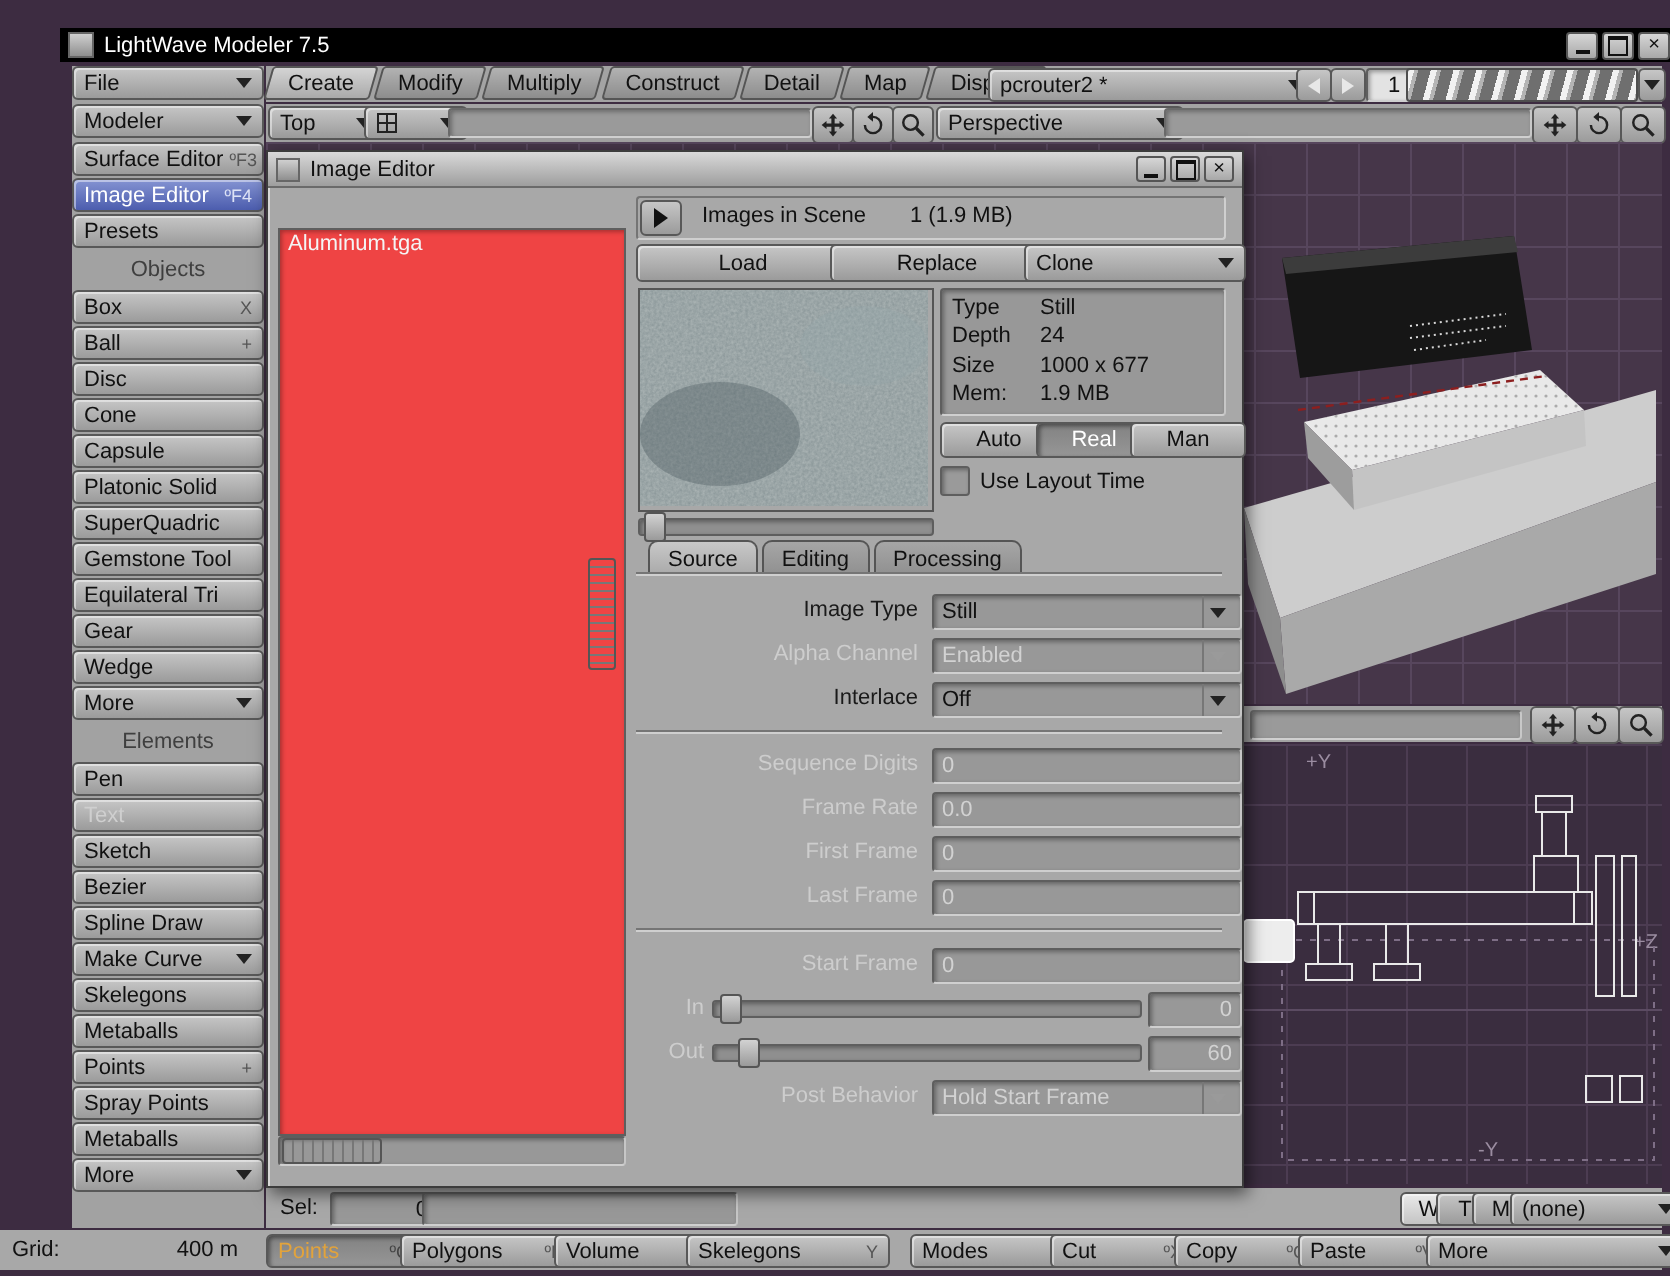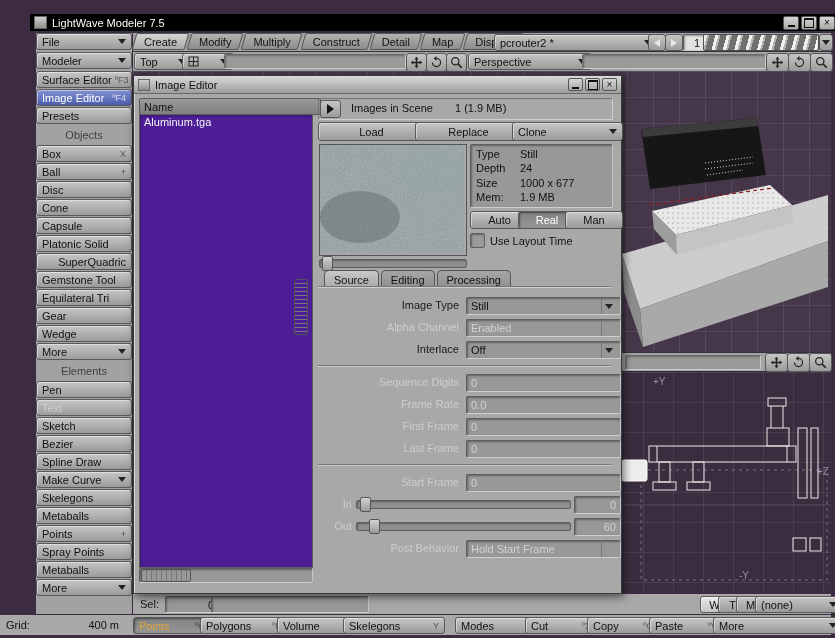--- a/index.html
+++ b/index.html
@@ -58,21 +58,21 @@
   .vp-bot{background-color:#3a2d3f;background-image:linear-gradient(#4c3c52 1px,transparent 1px),
           linear-gradient(90deg,#4c3c52 1px,transparent 1px);background-size:30px 30px;}
   .axis{position:absolute;color:#9b8da1;font-size:10px;}
   
   .dialog{background:#a8a8a8;border:1px solid #3c3c3c;box-shadow:inset 1px 1px 0 #d8d8d8,2px 3px 8px rgba(0,0,0,.55);z-index:10;}
   .dlg-title{background:linear-gradient(#d9d9d9,#9e9e9e);height:17px;display:flex;align-items:center;gap:5px;
              padding:0 4px;border-bottom:1px solid #6a6a6a;}
   .dlg-title .wbtn{width:13px;height:11px;}
   .listhdr{background:linear-gradient(#9a9a9a,#7f7f7f);border:1px solid #595959;border-radius:2px;height:15px;
            display:flex;align-items:center;padding:0 4px;}
-  .listbox{background:#4c1d95;border:1px solid #5e5e5e;box-shadow:inset 1px 1px 2px rgba(0,0,0,.3);}
+  .listbox{background:#ef4444;border:1px solid #5e5e5e;box-shadow:inset 1px 1px 2px rgba(0,0,0,.3);}
   .listitem{height:14px;line-height:14px;padding:0 4px;color:#f4f4f4;}
   .thumbgrip{background:linear-gradient(#cfcfcf,#9a9a9a);border:1px solid #555;border-radius:2px;}
   .grip-lines{background:repeating-linear-gradient(#0000 0 3px,#777 3px 4px);}
   .dtab{position:relative;height:17px;padding:0 9px;border:1px solid #555;border-bottom:none;border-radius:5px 5px 0 0;
         background:linear-gradient(#a6a6a6,#8f8f8f);display:inline-flex;align-items:center;flex:none;}
   .dtab.active{background:linear-gradient(#c8c8c8,#a8a8a8);}
   .groove{border-top:1px solid #757575;border-bottom:1px solid #cfcfcf;height:0;}
   .frow{position:absolute;left:184px;width:293px;height:17px;}
   .flabel{position:absolute;left:0;top:2px;width:141px;text-align:right;color:#1a1a1a;}
   .frow.dis .flabel{color:#cdcdcd;}
@@ -244,21 +244,21 @@
     </div>
   <div class="b" style="margin-bottom:1px;">
       <span>Cone</span>
     </div>
   <div class="b" style="margin-bottom:1px;">
       <span>Capsule</span>
     </div>
   <div class="b" style="margin-bottom:1px;">
       <span>Platonic Solid</span>
     </div>
-  <div class="b" style="margin-bottom:1px;justify-content:flex-end;">
+  <div class="b" style="margin-bottom:1px;">
       <span>SuperQuadric</span>
     </div>
   <div class="b" style="margin-bottom:1px;">
       <span>Gemstone Tool</span>
     </div>
   <div class="b" style="margin-bottom:1px;">
       <span>Equilateral Tri</span>
     </div>
   <div class="b" style="margin-bottom:1px;">
       <span>Gear</span>
@@ -399,23 +399,20 @@
       <span class="wbtn">
           <i class="g-min"></i>
         </span>
       <span class="wbtn">
           <i class="g-max"></i>
         </span>
       <span class="wbtn">×</span>
     </span>
   </div>
 
-  <div class="listhdr x" style="left:5px;top:22px;width:172px;">
-      <span>Name</span>
-    </div>
   <div class="listb listbox x" style="left:5px;top:38px;width:172px;height:452px;">
     <div class="listitem">Aluminum.tga</div>
   </div>
   <div class="thumbgrip grip-lines x" style="left:160px;top:203px;width:12px;height:54px;"></div>
   <div class="fld x" style="left:5px;top:492px;width:172px;height:13px;padding:0;">
     <div class="thumbgrip" style="width:48px;height:11px;margin-left:1px;background-image:repeating-linear-gradient(90deg,#0000 0 4px,#777 4px 5px);"></div>
   </div>
 
   <div class="x" style="left:184px;top:22px;width:293px;height:20px;border:1px solid #747474;border-bottom-color:#cfcfcf;border-right-color:#cfcfcf;border-radius:2px;">
     <div class="ib x" style="left:1px;top:1px;width:19px;height:16px;">

